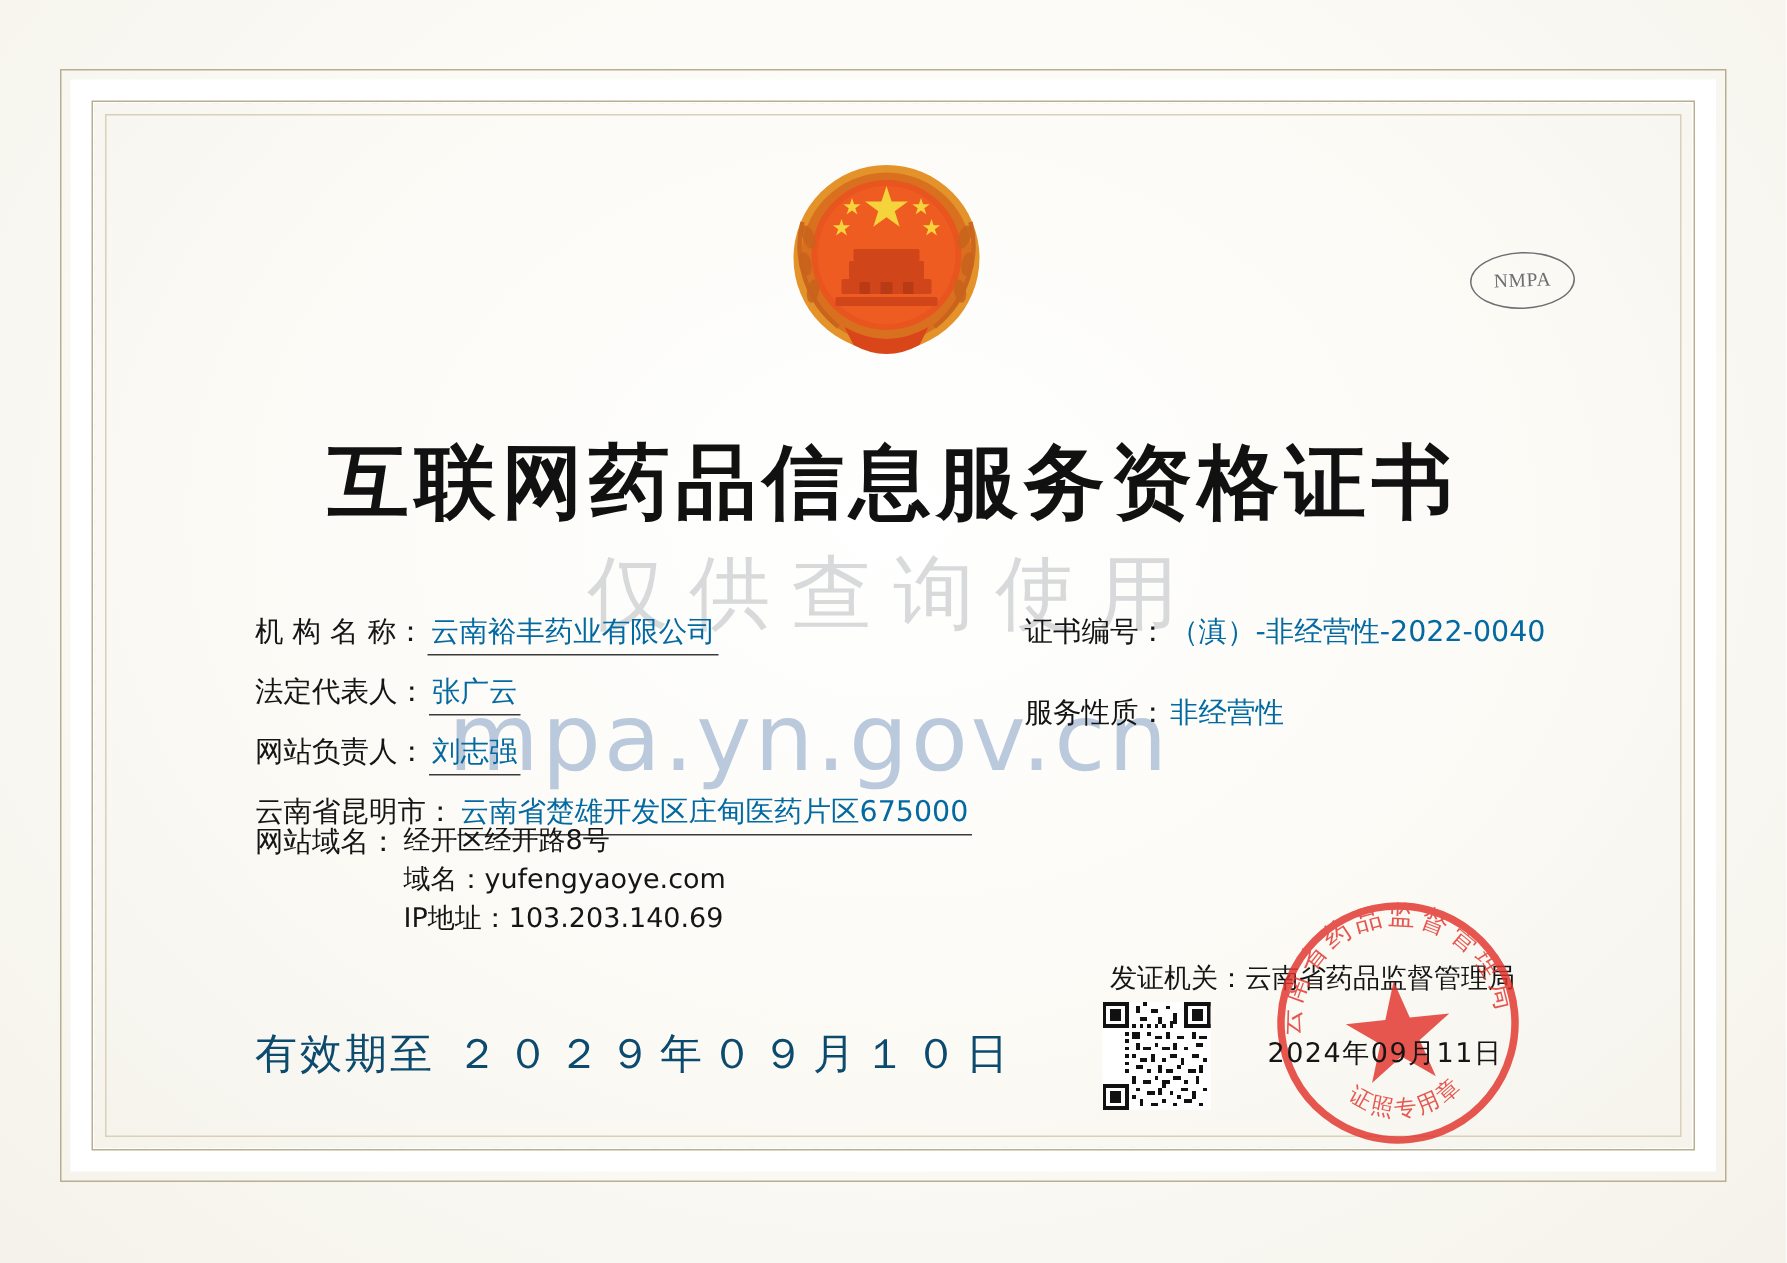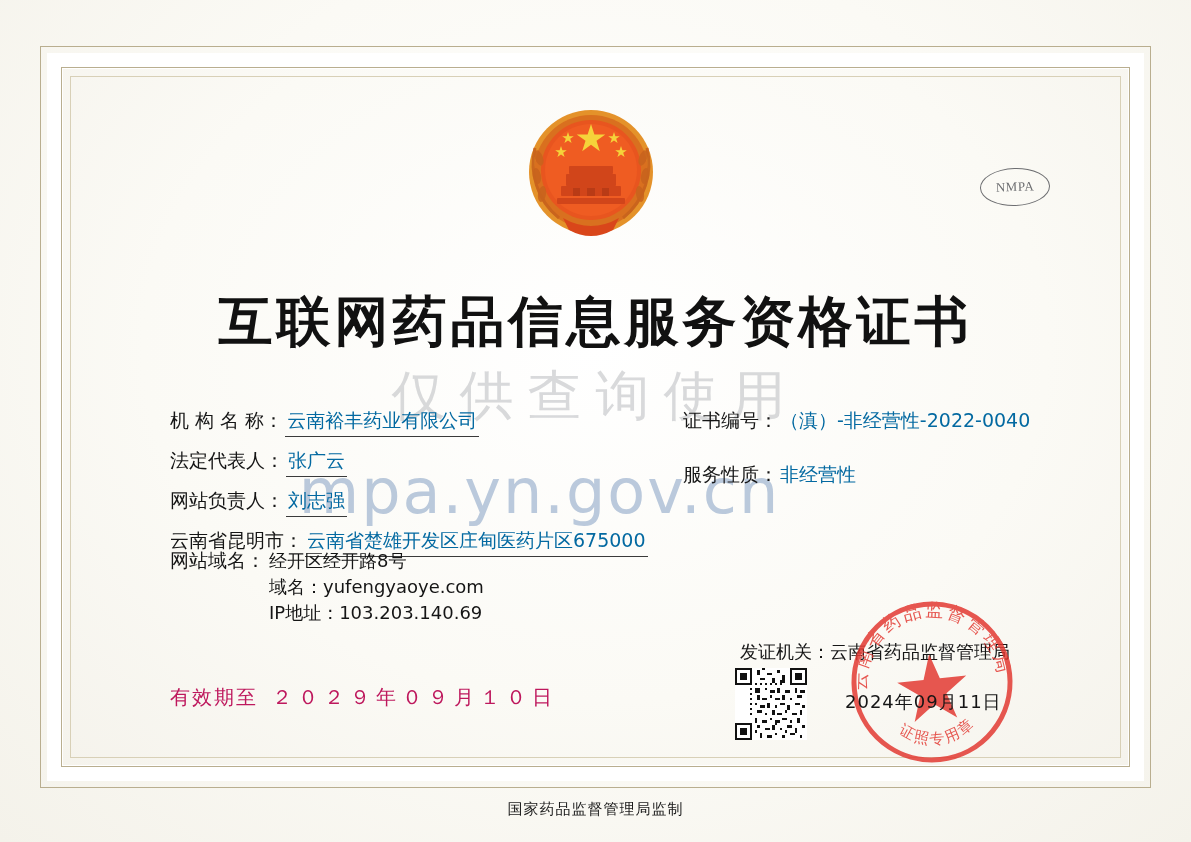--- a/index.html
+++ b/index.html
@@ -216,22 +216,22 @@
     margin-left: 4px;
   }
   .domain-lines div { margin-bottom: 1px; }
 
   
   .validity {
     position: absolute;
     left: 170px;
     top: 684px;
     font-family: "DejaVu Sans", sans-serif;
-    font-size: 20px;
-    color: #be185d;
+    font-size: 28px;
+    color: #0c4a6e;
     white-space: nowrap;
   }
   .validity .lbl { letter-spacing: 2px; }
   .validity .val { letter-spacing: 6px; margin-left: 14px; }
 
   
   .issuer {
     position: absolute;
     left: 740px;
     top: 640px;
@@ -517,15 +517,14 @@
       </g>
     </svg>
   </div>
 
   <div class="issue-date">2024年09月11日</div>
 
   <div class="validity">
     <span class="lbl">有效期至</span><span class="val">２０２９年０９月１０日</span>
   </div>
 
-  <div class="footer">国家药品监督管理局监制</div>
 
 </div>
 
 </body></html>

